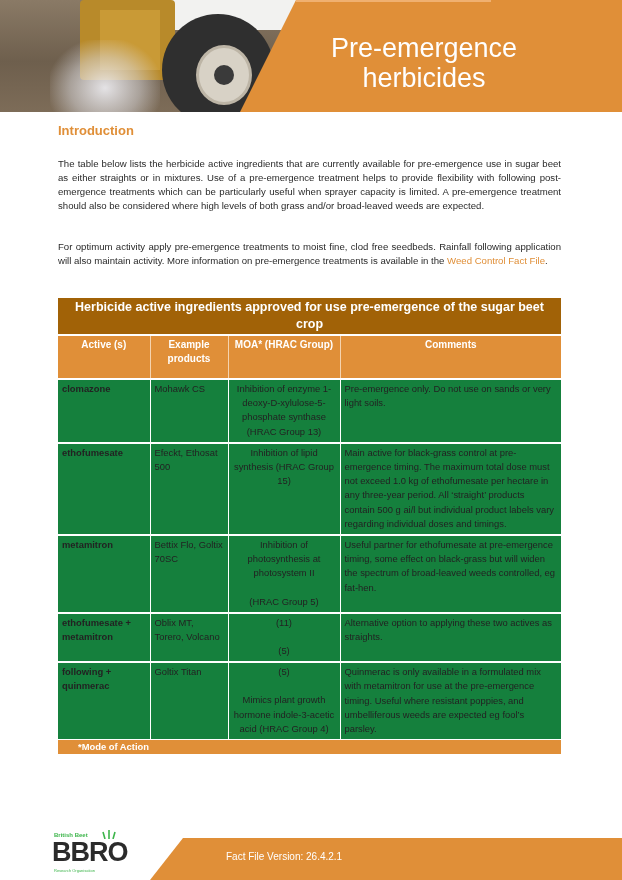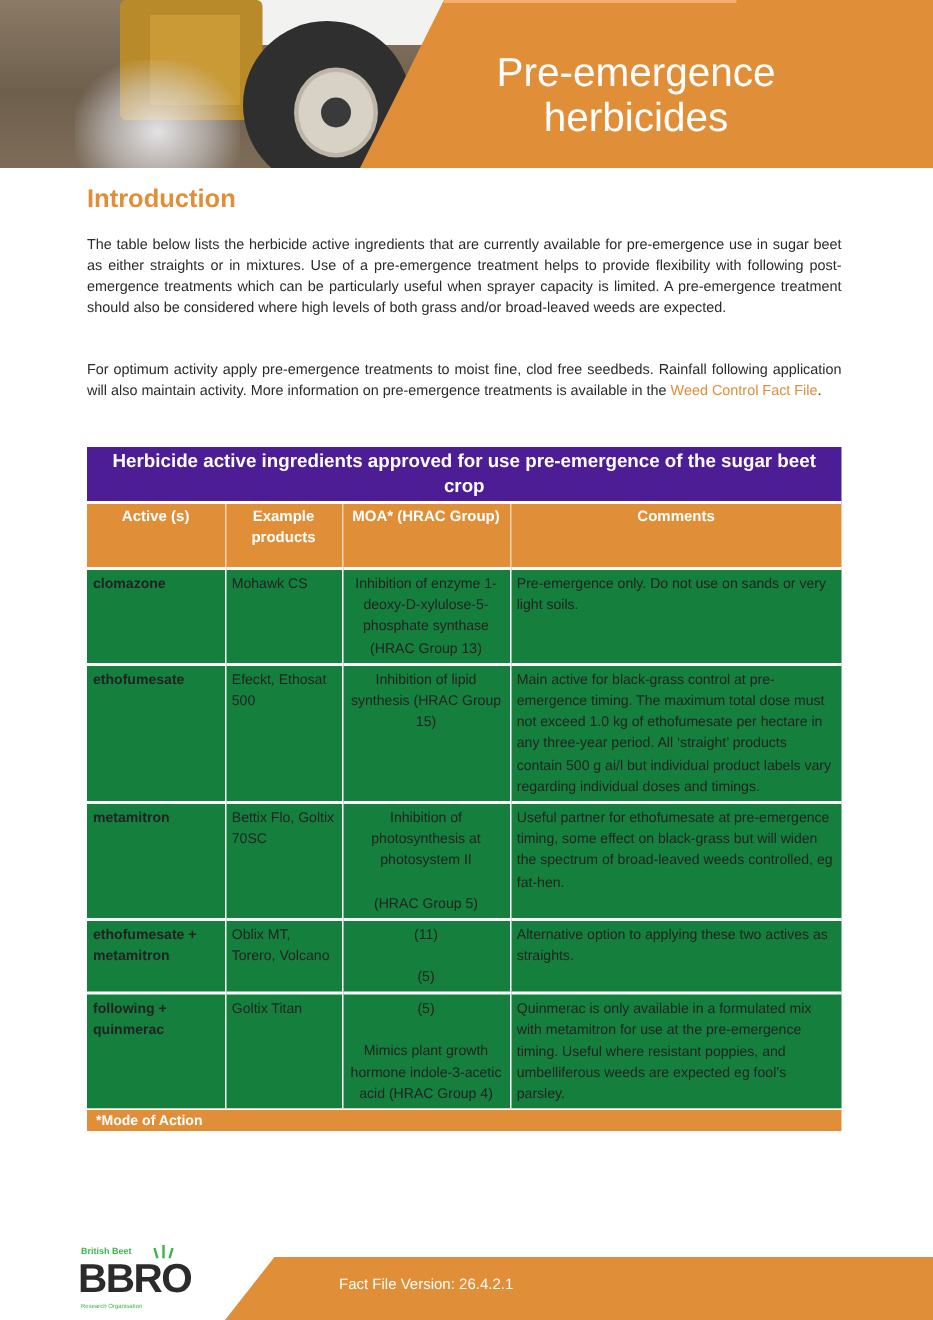--- a/index.html
+++ b/index.html
@@ -18,40 +18,40 @@
   .photo .tire { position: absolute; left: 162px; top: 14px; width: 112px; height: 112px; border-radius: 50%; background: #2f2f2f; }
   .photo .rim { position: absolute; left: 196px; top: 45px; width: 56px; height: 60px; border-radius: 50%; background: #d8d2c6; border: 3px solid #bdb5a6; }
   .photo .hub { position: absolute; left: 214px; top: 65px; width: 20px; height: 20px; border-radius: 50%; background: #3a3a3a; }
   .banner { position: absolute; left: 0; top: 0; width: 622px; height: 112px; background: #e08f38;
     clip-path: polygon(296px 0, 622px 0, 622px 112px, 240px 112px); }
   .banner-top { position: absolute; left: 296px; top: 0; width: 195px; height: 2px; background: #f0b070; }
   .title { position: absolute; right: 68px; top: 33px; width: 260px; text-align: center; color: #fff;
     font-size: 27px; line-height: 30px; font-weight: normal; }
 
   
-  .section-title { position: absolute; left: 58px; top: 123px; font-size: 17px; font-weight: bold; color: #e08f38; }
+  .section-title { position: absolute; left: 58px; top: 123px; font-size: 13px; font-weight: bold; color: #e08f38; }
   .para { position: absolute; left: 58px; width: 503px; font-size: 9.6px; line-height: 14px; color: #2a2a2a; text-align: justify; }
   .p1 { top: 157px; }
   .p2 { top: 240px; }
   .link { color: #e08f38; }
 
   
   .table-wrap { position: absolute; left: 58px; top: 298px; width: 503px; }
-  .tbl-title { background: #4c1d95; color: #fff; font-weight: bold; font-size: 12.5px; line-height: 17px;
+  .tbl-title { background: #a16207; color: #fff; font-weight: bold; font-size: 12.5px; line-height: 17px;
     text-align: center; padding: 1px 4px 2px; height: 38px; border-bottom: 2px solid #fff; }
   table { width: 503px; border-collapse: collapse; table-layout: fixed; font-size: 9.4px; line-height: 14.2px; }
   col.c1 { width: 92px; } col.c2 { width: 78px; } col.c3 { width: 112px; } col.c4 { width: 221px; }
   th { background: #e08f38; color: #fff; font-weight: bold; font-size: 10px; line-height: 14px; text-align: center;
     vertical-align: top; padding: 2px 3px 12px; height: 32px; border-right: 1px solid #f5d3ae; }
   th:last-child { border-right: none; }
   td { background: #15803d; vertical-align: top; padding: 2px 4px 3px; border-right: 1px solid #fff; border-top: 2px solid #fff; color: #222; }
   td:last-child { border-right: none; }
   td.active { font-weight: bold; }
   td.moa { text-align: center; }
-  .foot-row { background: #e08f38; color: #fff; font-weight: bold; font-size: 9.4px; line-height: 14px; padding: 0 6px; height: 15px; border-top: 1px solid #fff; }
+  .foot-row { background: #e08f38; color: #fff; font-weight: bold; font-size: 9.4px; line-height: 14px; padding: 0 20px; height: 15px; border-top: 1px solid #fff; }
   .gap { display: block; height: 14px; }
 
   
   .footer-banner { position: absolute; left: 150px; top: 838px; width: 472px; height: 42px; background: #e08f38;
     clip-path: polygon(33px 0, 472px 0, 472px 42px, 0 42px); }
   .footer-text { position: absolute; left: 226px; top: 851px; color: #fff; font-size: 10px; }
   .logo { position: absolute; left: 52px; top: 832px; width: 72px; height: 44px; }
   .logo .small-top { position: absolute; left: 2px; top: 0; font-size: 6px; font-weight: bold; color: #3cb54a; }
   .logo .big { position: absolute; left: 0; top: 6px; font-size: 27px; font-weight: bold; color: #2b2b2b; letter-spacing: -1px; line-height: 28px; }
   .logo .small-bot { position: absolute; left: 2px; top: 36px; font-size: 4px; color: #3cb54a; }

